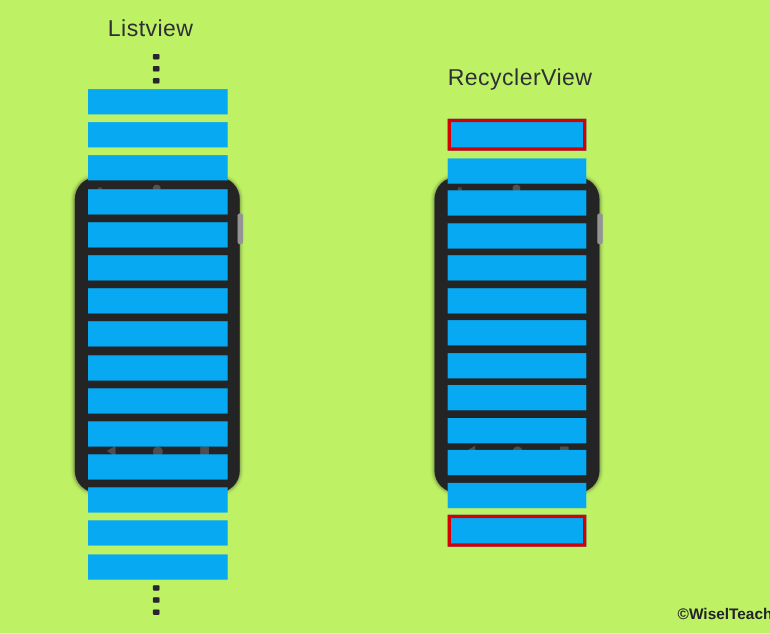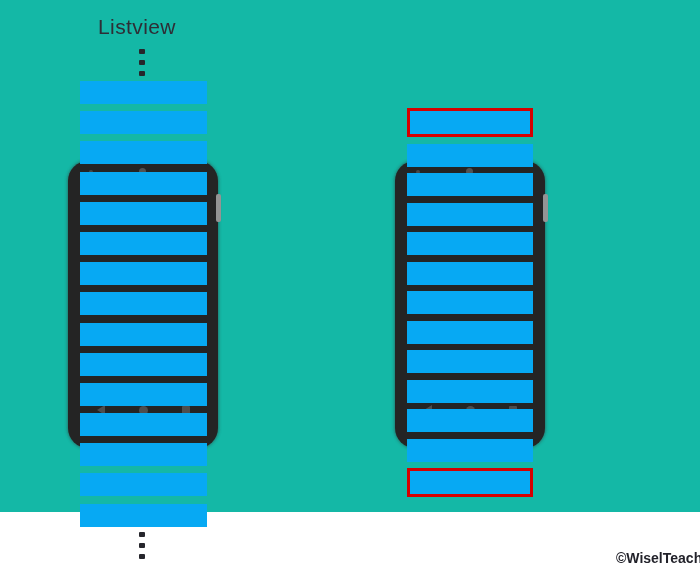--- a/index.html
+++ b/index.html
@@ -1,19 +1,19 @@
 <!DOCTYPE html>
 <html style="--item-fill: #07a9f3; --recycled-border: #d60000; --phone-body: #242424; --title-color: #2e2e36; --watermark-color: #22222a;"><head>
 <meta charset="utf-8">
 <style>
   html, body { margin:0; padding:0; }
   body { width:700px; height:576px; overflow:hidden; background:#ffffff;
          font-family:"Liberation Sans", sans-serif; }
 
-  .canvas { position:relative; width:700px; height:512px; background:#14b8a6; }
+  .canvas { position:relative; width:700px; height:576px; background:#bef264; }
 
   .title { position:absolute; font-size:21px; font-weight:400;
            color:var(--title-color,#2e2e36); letter-spacing:0.4px; white-space:nowrap; }
   #listview-title   { left:98px;  top:15px; }
   #recyclerview-title { left:407px; top:59px; }
 
   .swipe-label { position:absolute; left:557px; top:314px; font-size:21px;
                  color:var(--title-color,#2e2e36); letter-spacing:0.4px; white-space:nowrap; }
 
   .watermark { position:absolute; left:594px; top:550px; font-size:14px;
@@ -98,20 +98,21 @@
       <div class="bar"></div>
       <div class="bar"></div>
     </div>
 
   <div class="dots" id="dots-bottom">
     <span></span>
     <span></span>
     <span></span>
   </div>
 
+  <div class="title" id="recyclerview-title">RecyclerView</div>
 
   <div class="phone" id="phone-right">
     <div class="sensor"></div>
     <div class="camera"></div>
     <div class="navbar">
       <div class="nav-back"></div>
       <div class="nav-home"></div>
       <div class="nav-recents"></div>
     </div>
     <div class="power"></div>

